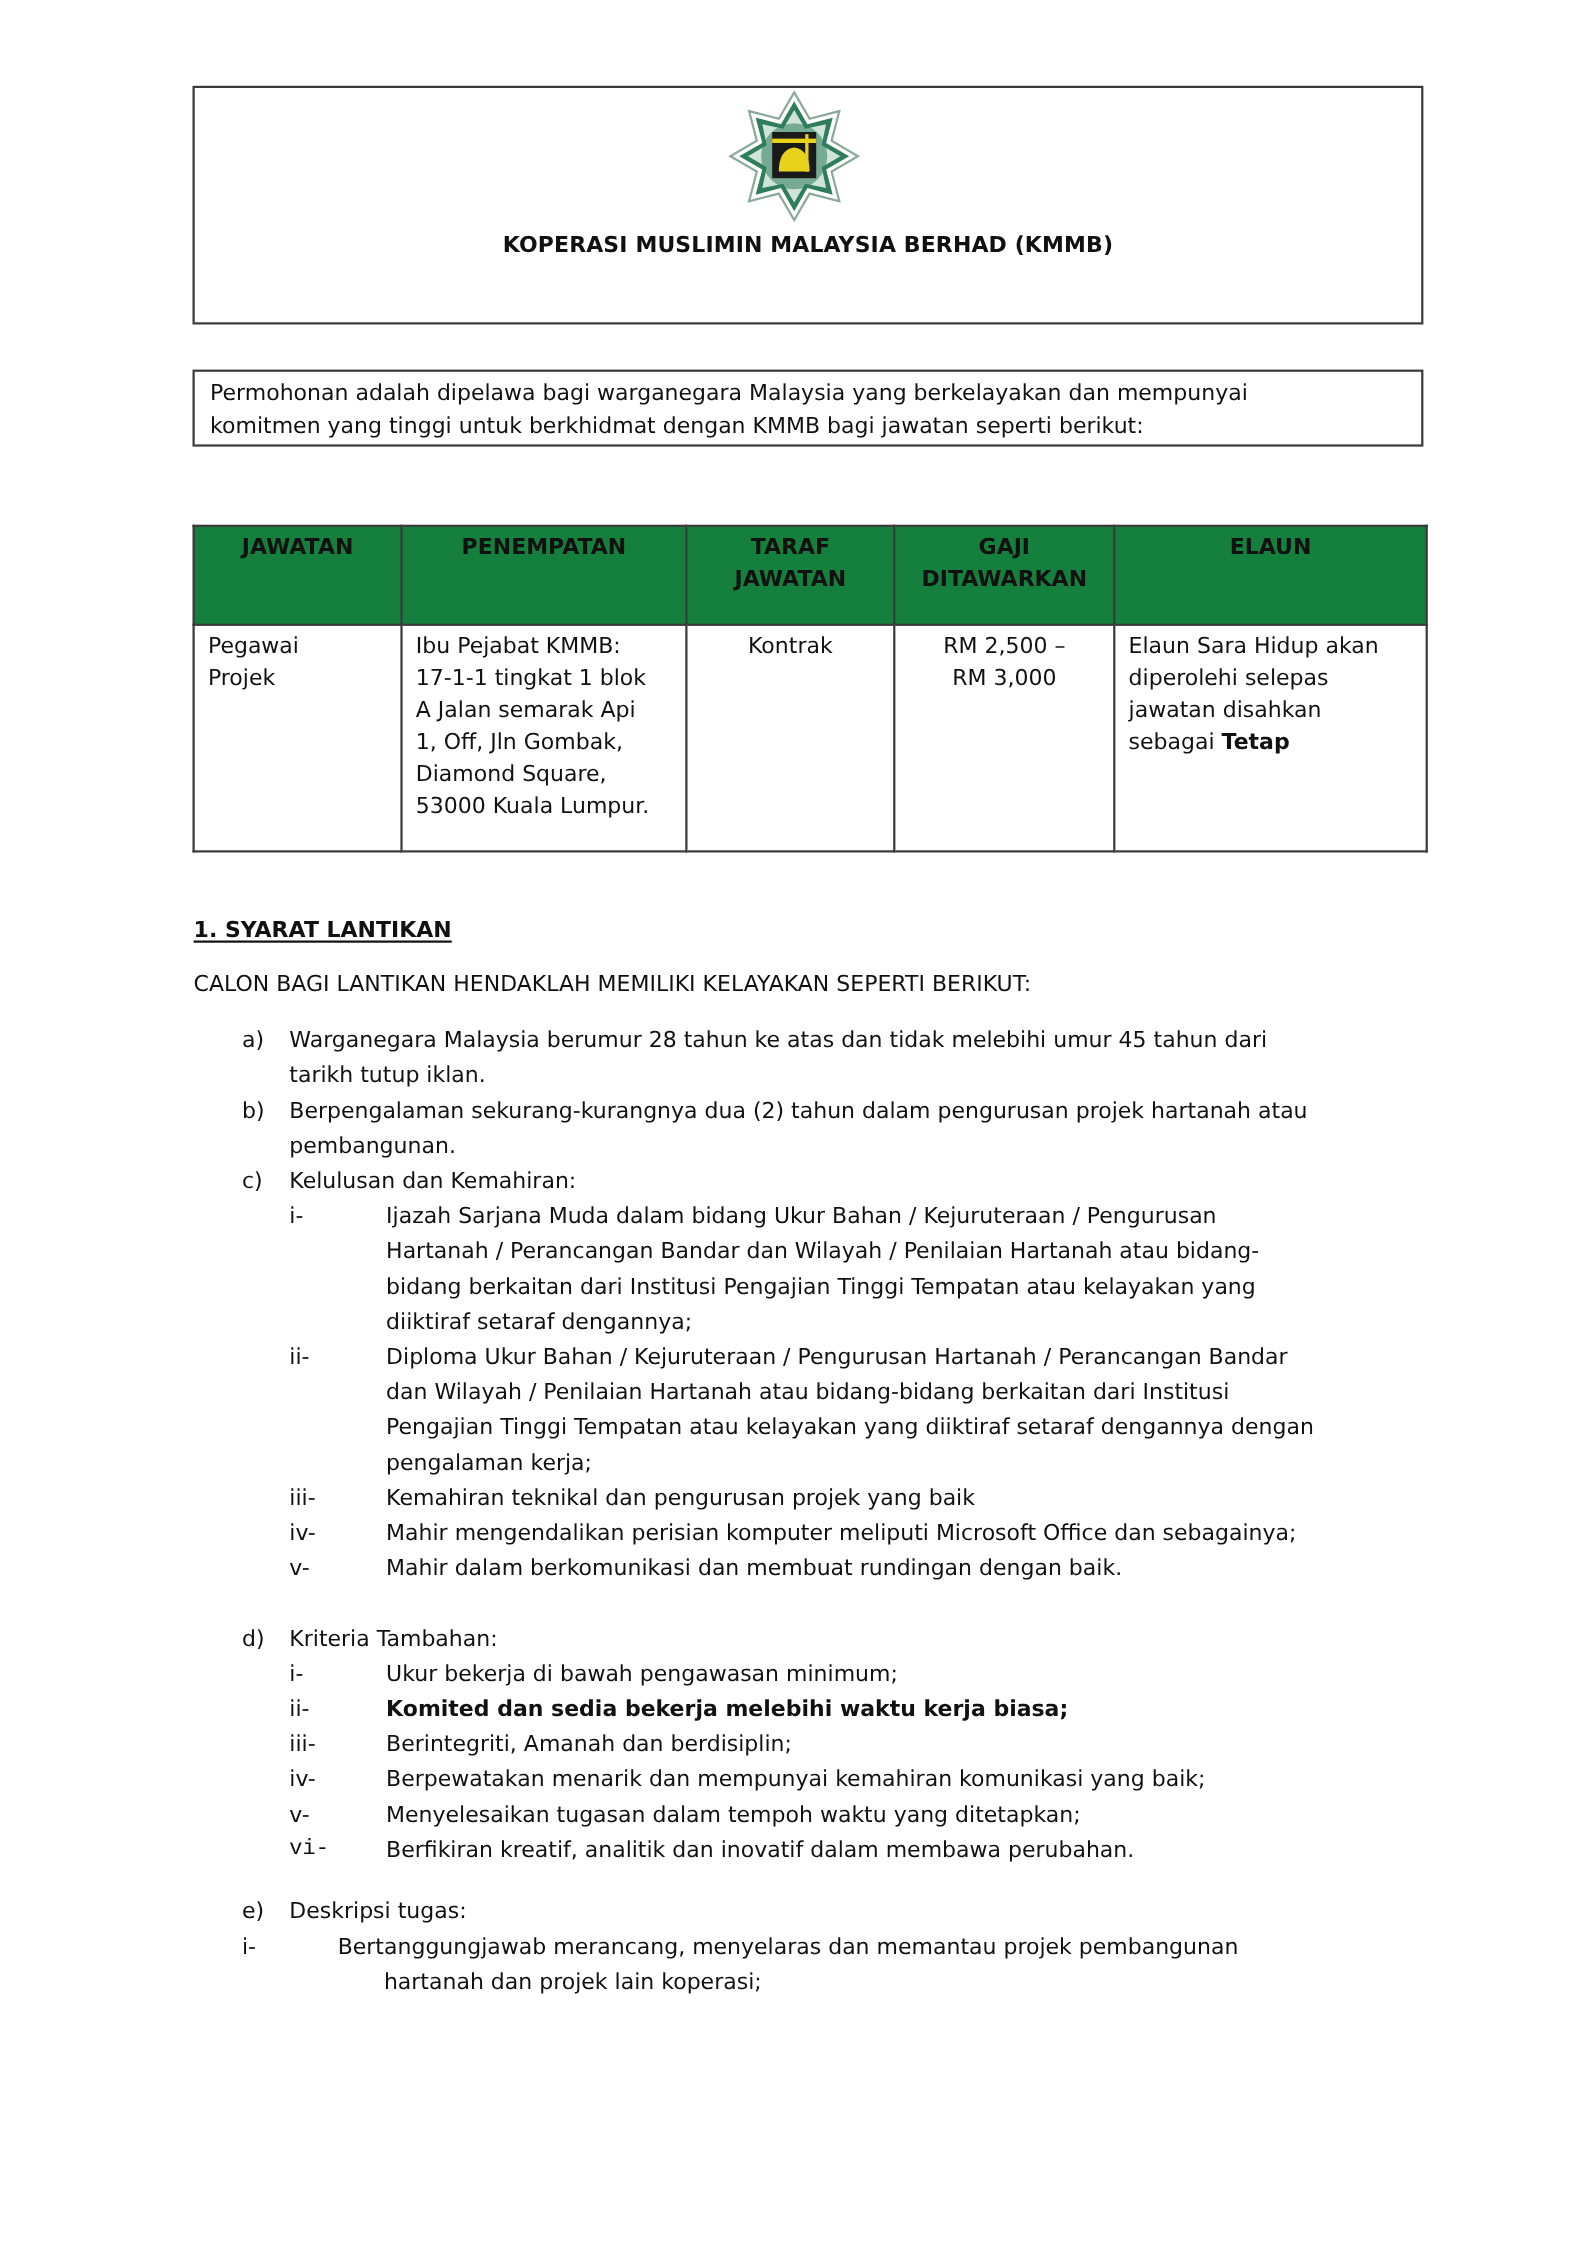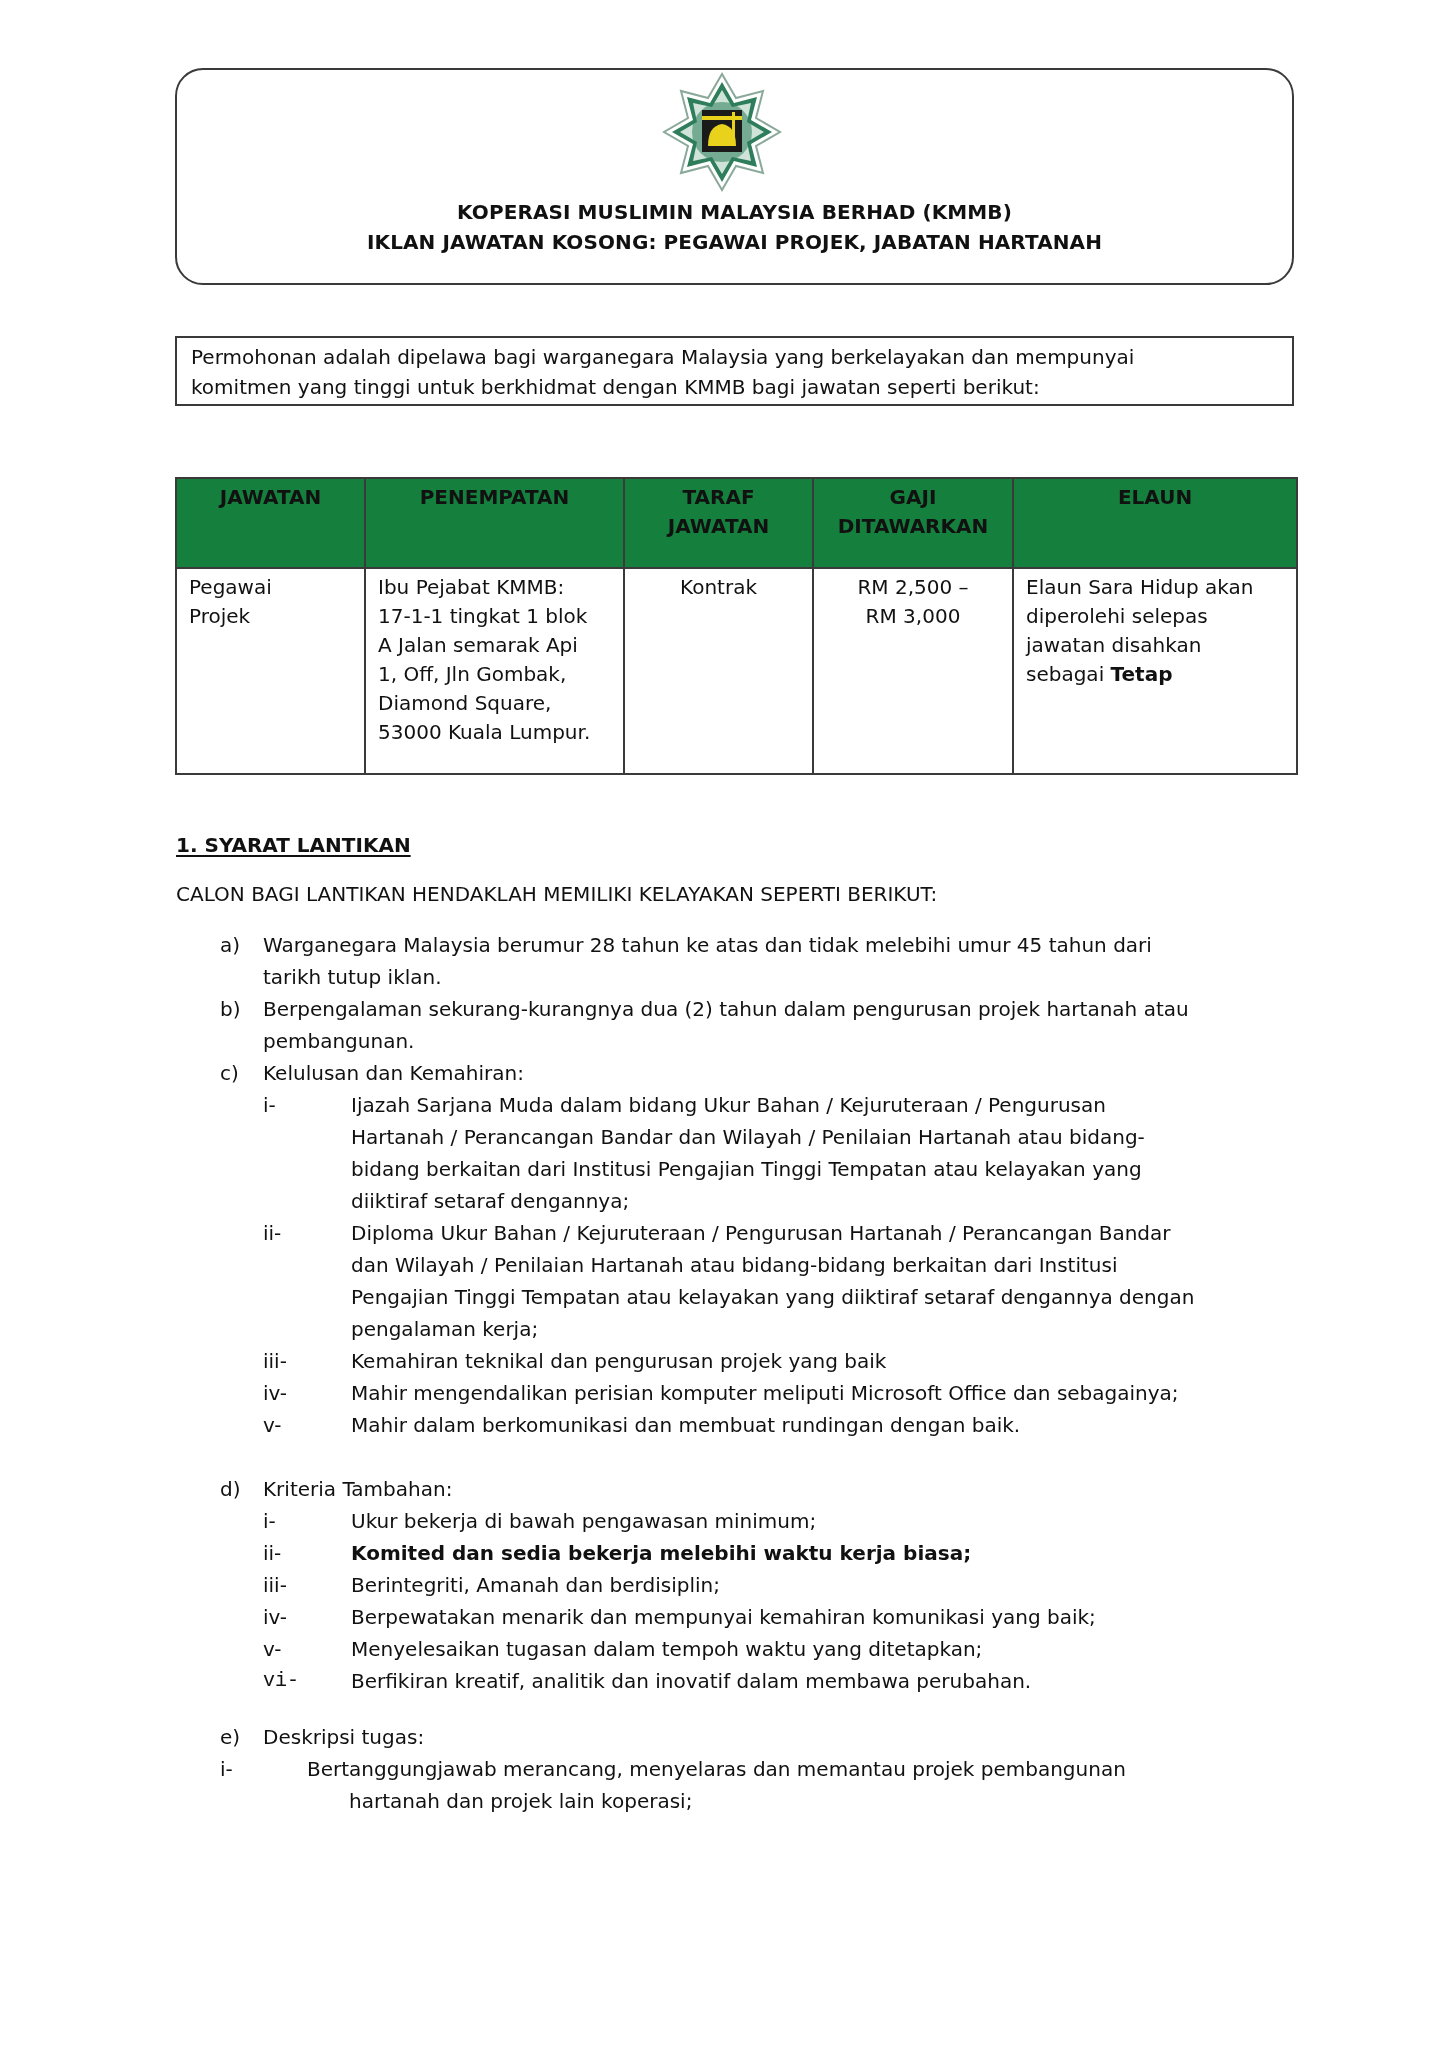--- a/index.html
+++ b/index.html
@@ -4,21 +4,21 @@
 <style>
   html, body { margin: 0; padding: 0; background: #ffffff; }
   body {
     width: 1448px; height: 2048px; position: relative; overflow: hidden;
     font-family: "DejaVu Sans", sans-serif; font-size: 20px; color: #111111;
   }
   .box {
     position: absolute; left: 175px; width: 1119px;
     border: 2px solid #3a3a3a; box-sizing: border-box; background: #fff;
   }
-  #header-box { top: 68px; height: 217px; border-radius: 28px; }
+  #header-box { top: 78px; height: 217px; }
   #logo { position: absolute; left: 465px; top: 2px; width: 160px; height: 120px; }
   .title-line {
     position: absolute; left: 0; width: 100%; text-align: center;
     font-weight: bold; font-size: 20px; line-height: 30px; letter-spacing: 0.1px;
   }
   #title1 { top: 127px; }
   #title2 { top: 157px; }
 
   #intro-box { top: 336px; height: 70px; }
   #intro-text {
@@ -59,21 +59,20 @@
       <polygon points="0,-50 12,-29 35,-35 29,-12 50,0 29,12 35,35 12,29 0,50 -12,29 -35,35 -29,12 -50,0 -29,-12 -35,-35 -12,-29" fill="#2e7d5b"></polygon>
       <polygon points="0,-42 10,-25 29,-29 25,-10 42,0 25,10 29,29 10,25 0,42 -10,25 -29,29 -25,10 -42,0 -25,-10 -29,-29 -10,-25" fill="#cfe3d8"></polygon>
       <circle cx="0" cy="0" r="30" fill="#2e7d5b" opacity="0.55"></circle>
       <rect x="-20" y="-22" width="40" height="42" fill="#1a1a1a"></rect>
       <rect x="-20" y="-16" width="40" height="4" fill="#e8d21c"></rect>
       <path d="M -14 14 Q -14 -6 0 -8 Q 14 -6 14 14 Z" fill="#e8d21c"></path>
       <rect x="10" y="-20" width="3" height="34" fill="#e8d21c"></rect>
     </g>
   </svg>
   <div class="title-line" id="title1">KOPERASI MUSLIMIN MALAYSIA BERHAD (KMMB)</div>
-  <div class="title-line" id="title2">IKLAN JAWATAN KOSONG: PEGAWAI PROJEK, JABATAN HARTANAH</div>
 </div>
 
 <div class="box" id="intro-box">
   <div id="intro-text">
     <div>Permohonan adalah dipelawa bagi warganegara Malaysia yang berkelayakan dan mempunyai</div>
     <div>komitmen yang tinggi untuk berkhidmat dengan KMMB bagi jawatan seperti berikut:</div>
   </div>
 </div>
 
 <table id="job-table">

